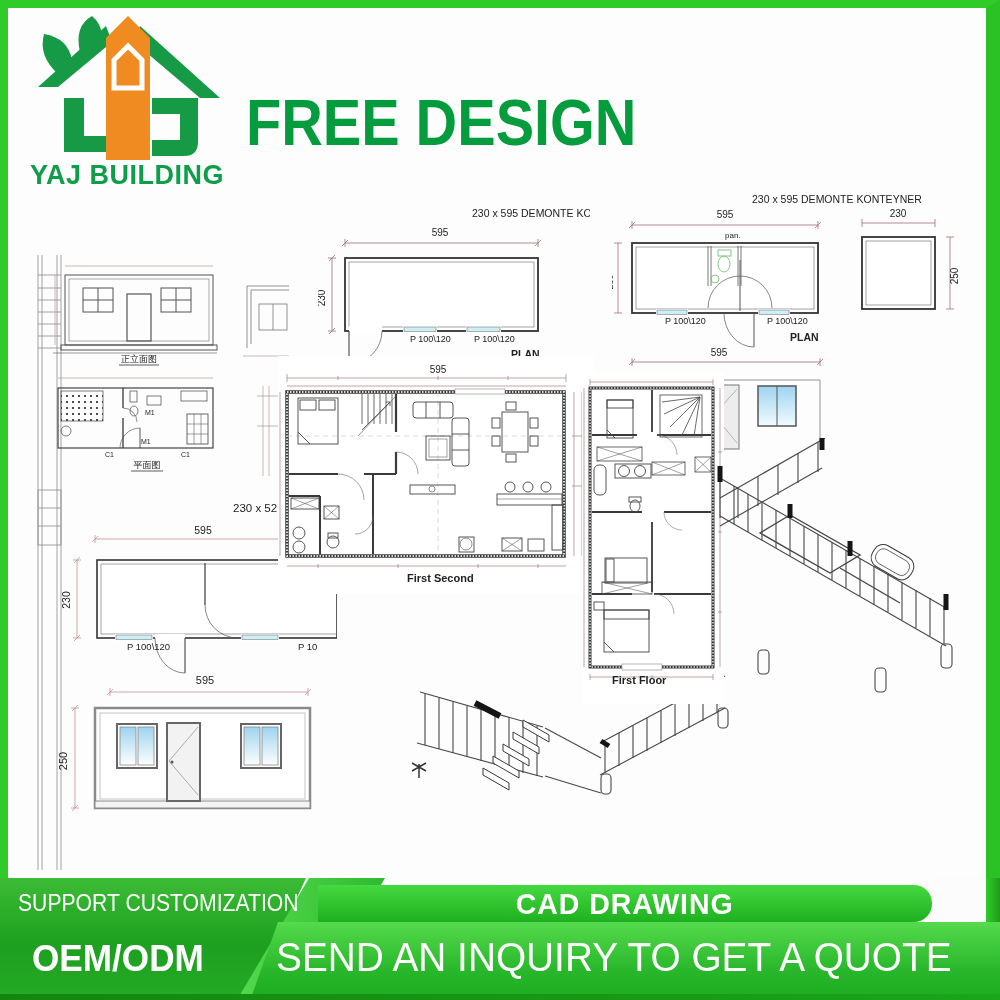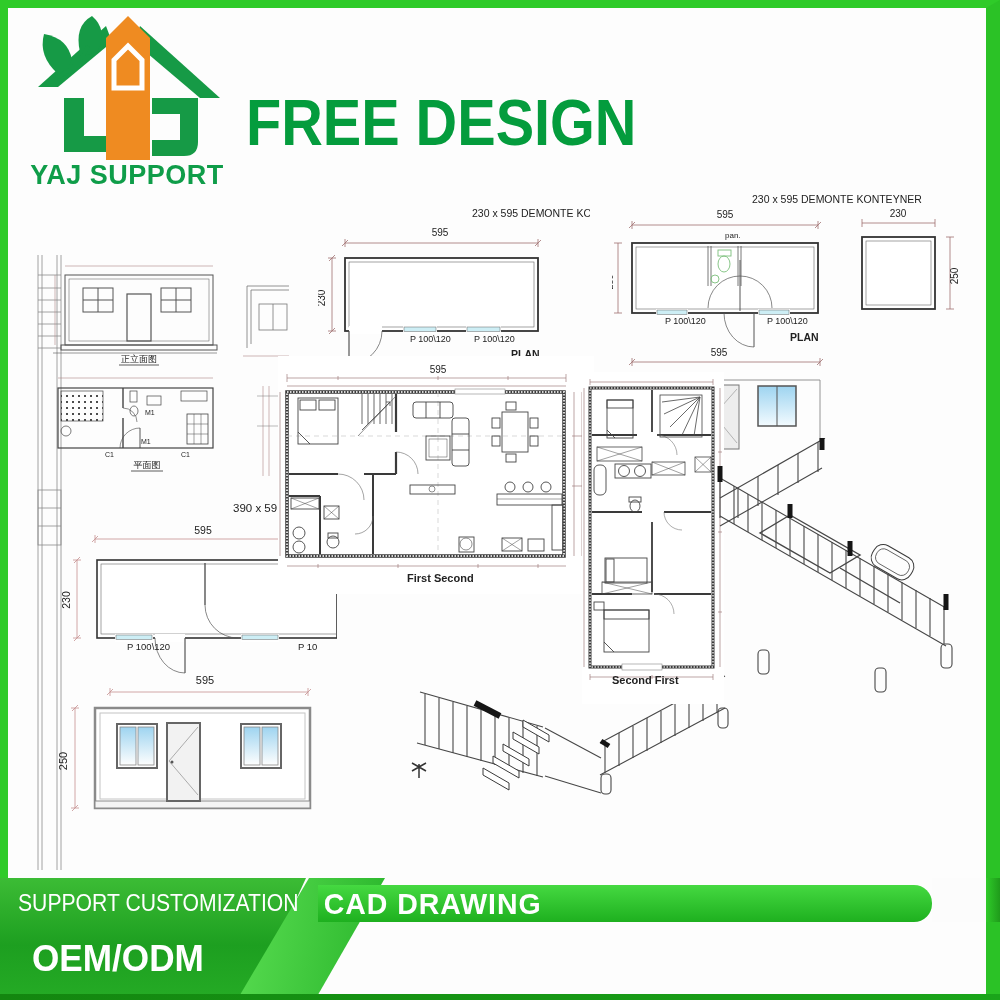--- a/index.html
+++ b/index.html
@@ -26,21 +26,21 @@
   
   .banner{position:absolute;left:0;right:0;bottom:0;height:122px;z-index:6;background:transparent;}
   .bn-left{position:absolute;left:0;top:0;width:322px;height:122px;
            background:linear-gradient(180deg,#3cbc35,#1d9f20 55%,#25ab25);
            clip-path:polygon(0 0,306px 0,250px 122px,0 122px);}
   .bn-stripe{position:absolute;left:235px;top:0;width:152px;height:122px;
            background:linear-gradient(100deg,#5ade52,#28b42a);
            clip-path:polygon(74px 0,150px 0,80px 122px,2px 122px);}
   .bn-cad{position:absolute;left:318px;top:7px;width:614px;height:37px;border-radius:0 18px 18px 0;
            background:linear-gradient(180deg,#45d941,#1eb01f);color:#fff;font-size:30px;font-weight:bold;
-           text-align:left;line-height:37px;letter-spacing:1px;padding-right:0;}
+           text-align:center;line-height:37px;letter-spacing:1px;padding-right:0;}
   .bn-cad span{display:inline-block;transform:scaleX(.95);}
   .bn-bottom{position:absolute;left:244px;top:44px;right:0;height:73px;
            background:linear-gradient(180deg,#55da4c,#27b529 70%,#1fae22);
            clip-path:polygon(34px 0,100% 0,100% 100%,8px 100%);
            color:#fff;font-size:40px;line-height:71px;white-space:nowrap;padding-left:32px;box-sizing:border-box;}
   .bn-bottom span{display:inline-block;transform:scaleX(.97);transform-origin:left;}
   .bn-strip{position:absolute;left:0;right:0;bottom:0;height:6px;
            background:linear-gradient(90deg,#13860f,#1aa51a);}
   .bn-corner-white{position:absolute;right:14px;top:0;width:54px;height:44px;background:#fcfcfc;}
   .bn-corner-border{position:absolute;right:0;top:0;width:14px;height:44px;
@@ -63,21 +63,21 @@
       <path d="M124,86 H170 V130 Q170,144 156,144 H124 V128 H152 V102 H124 Z" fill="#169a46"></path>
       <polygon points="100,4 122,26 122,148 78,148 78,26" fill="#ef8b21"></polygon>
       <path d="M100,34 L114,48 V76 H86 V48 Z" fill="none" stroke="#ffffff" stroke-width="5"></path>
     </g>
     <g>
       <path d="M30,62 Q10,44 16,22 Q40,26 44,48 Q38,60 30,62 Z" fill="#169a46"></path>
       <path d="M52,40 Q46,14 64,4 Q80,18 70,38 Q60,46 52,40 Z" fill="#169a46"></path>
       <path d="M28,66 Q52,54 60,34" fill="none" stroke="#169a46" stroke-width="4"></path>
     </g>
   </svg>
-  <div class="abs brand-name">YAJ SUPPORT</div>
+  <div class="abs brand-name">YAJ BUILDING</div>
   <div class="abs headline">FREE DESIGN</div>
 
   <svg class="abs z1" style="left:35px;top:250px" width="185" height="625" viewBox="0 0 185 625">
     <g stroke="#8a8a8a" stroke-width="0.8" fill="none">
       <line x1="3" y1="5" x2="3" y2="620"></line>
         <line x1="7" y1="5" x2="7" y2="620"></line>
       <line x1="22" y1="5" x2="22" y2="620"></line>
         <line x1="26" y1="5" x2="26" y2="620"></line>
       <path d="M3,25 H26 M3,38 H26 M3,50 H26 M3,62 H26 M3,74 H26 M3,86 H26 M3,98 H26"></path>
       <rect x="3" y="240" width="23" height="55"></rect>
@@ -289,21 +289,21 @@
       <path d="M88,108 l26,15 l0,7 l-26,-15 z"></path>
       <path d="M78,120 l26,15 l0,7 l-26,-15 z"></path>
     </g>
     <path d="M70,55 L95,68" stroke="#151515" stroke-width="6"></path>
     <path d="M196,93 L204,98" stroke="#151515" stroke-width="5"></path>
     <g stroke="#333" stroke-width="1.5" fill="none">
       <path d="M14,130 l0,-14 M7,123 l14,-8 M7,115 l14,8"></path>
     </g>
   </svg>
 
-  <div class="abs side-note">390 x 59</div>
+  <div class="abs side-note">230 x 52</div>
 
   <svg class="abs z2" style="left:278px;top:356px" width="316" height="238" viewBox="0 0 316 238">
     <rect x="0" y="0" width="316" height="238" fill="#fff"></rect>
     <g stroke="#a08080" stroke-width="0.7" fill="none">
       <path d="M9,22 H288 M9,18 V26 M288,18 V26 M60,20 V24 M160,20 V24 M230,20 V24"></path>
       <path d="M9,30 H288 M9,210 H288 M40,208 V212 M120,208 V212 M200,208 V212 M260,208 V212"></path>
       <path d="M296,36 V200 M304,36 V200 M294,80 H306 M294,130 H306"></path>
       <path d="M2,36 V200"></path>
     </g>
     <text x="160" y="17" font-size="10" text-anchor="middle">595</text>
@@ -422,21 +422,21 @@
       <rect x="23" y="186" width="42" height="25"></rect>
         <rect x="24" y="187" width="8" height="23"></rect>
     </g>
     <g stroke="#444" stroke-width="0.9" fill="none">
       <rect x="22" y="238" width="45" height="42"></rect>
         <rect x="22" y="238" width="45" height="9"></rect>
       <path d="M22,270 L32,280"></path>
         <rect x="12" y="230" width="10" height="8"></rect>
     </g>
   </svg>
-  <div class="abs floor-label" style="left:612px;top:674px;font-size:11px">Second First</div>
+  <div class="abs floor-label" style="left:612px;top:674px;font-size:11px">First Floor</div>
 
   <svg class="abs z3" style="left:700px;top:438px" width="267" height="270" viewBox="0 0 267 270">
     <g stroke="#474747" stroke-width="1.1" fill="none">
       <path d="M20,40 L246,170 M20,78 L246,208"></path>
       <path d="M20,42 V80 M34,48 V86 M48,56 V94 M62,64 V102 M76,72 V110 M90,80 V118 M104,88 V126
                M118,96 V134 M132,104 V142 M146,112 V150 M160,120 V158 M174,128 V166 M188,136 V174
                M202,144 V182 M216,152 V190 M230,160 V198 M244,168 V206"></path>
       <path d="M125,0 L20,60 M122,30 L20,88"></path>
       <path d="M118,4 V34 M98,15 V45 M78,27 V57 M58,38 V68 M38,50 V80"></path>
       <path d="M60,95 l70,40 l30,-18 l-70,-40 z" stroke-width="1.4"></path>
@@ -453,20 +453,23 @@
       <path d="M20,28 V44 M122,-4 V12 M150,103 V118 M246,156 V172 M90,66 V80"></path>
     </g>
   </svg>
 
   <footer class="banner">
     <div class="bn-left"></div>
     <div class="bn-stripe"></div>
     <div class="bn-cad">
       <span>CAD DRAWING</span>
     </div>
+    <div class="bn-bottom">
+      <span>SEND AN INQUIRY TO GET A QUOTE</span>
+    </div>
     <div class="bn-strip"></div>
     <div class="bn-corner-white"></div>
     <div class="bn-corner-border"></div>
     <div class="bn-support">SUPPORT CUSTOMIZATION</div>
     <div class="bn-oem">OEM/ODM</div>
   </footer>
 
   <div class="frame"></div>
 </div>
 

